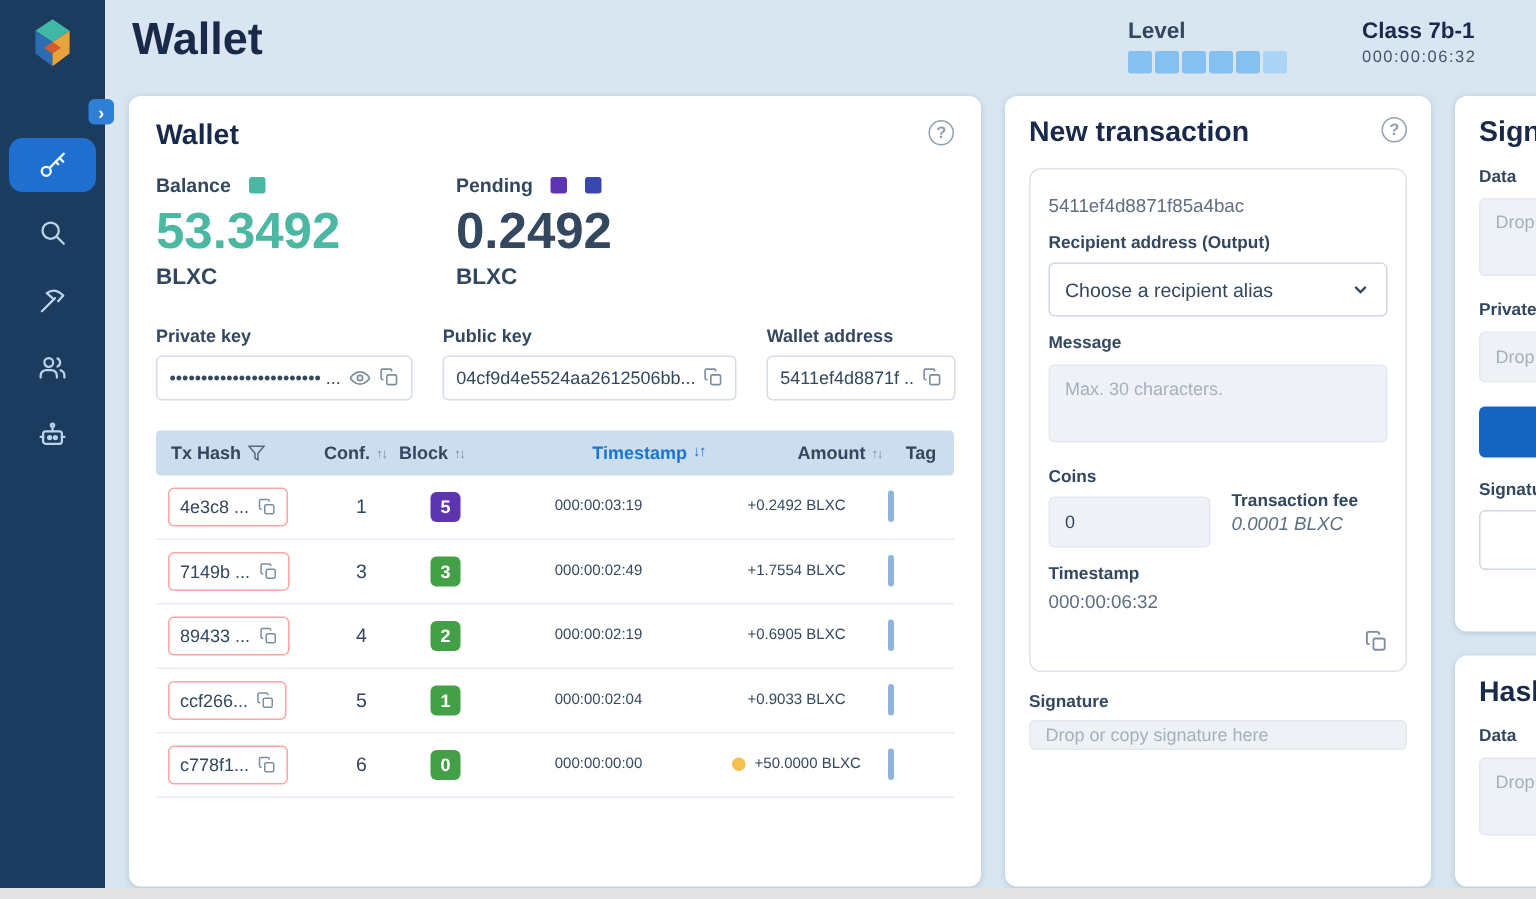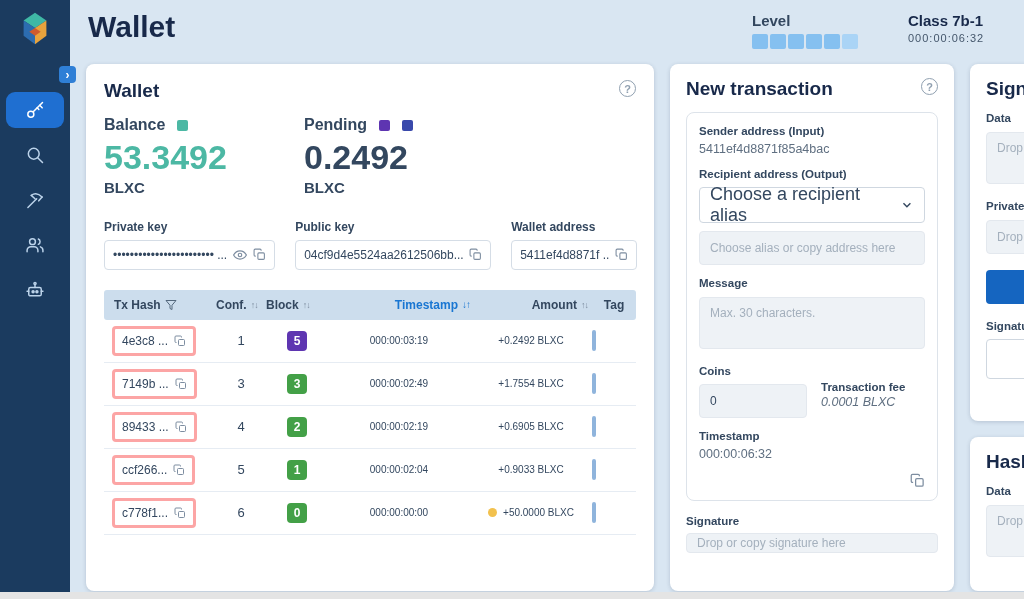--- a/index.html
+++ b/index.html
@@ -42,21 +42,21 @@
   #hash-card   { left:970px; top:437px; width:240px; height:154px; padding:14px 16px; }
 
   .card-title-row { display:flex; justify-content:space-between; align-items:flex-start; }
   .card-title { font-size:19px; font-weight:bold; color:#18294a; }
   .help { width:17px; height:17px; border-radius:50%; border:1.5px solid #90a0b0; color:#90a0b0;
     font-size:11px; font-weight:bold; display:flex; align-items:center; justify-content:center; cursor:pointer; }
 
   
   .balances { display:flex; margin-top:14px; }
   .bal-col { width:200px; }
-  .bal-label { font-size:16px; font-weight:bold; display:flex; align-items:center; gap:12px; }
+  .bal-label { font-size:13px; font-weight:bold; display:flex; align-items:center; gap:12px; }
   .sq { width:11px; height:11px; border-radius:2px; display:inline-block; }
   .sq.teal { background:#4cb8a4; } .sq.purple { background:#5e35b1; } .sq.indigo { background:#3949ab; }
   .bal-value { font-size:34px; font-weight:bold; margin-top:6px; line-height:1.05; }
   .bal-value.teal { color:#4cb8a4; } .bal-value.navy { color:#33475f; }
   .bal-unit { font-size:15px; font-weight:bold; margin-top:3px; color:#33475f; }
 
   
   .fields { display:flex; gap:20px; margin-top:24px; }
   .fw1 { width:180px; } .fw2 { width:196px; } .fw3 { width:126px; }
   .field-label { font-size:12px; font-weight:bold; margin-bottom:6px; }
@@ -69,38 +69,38 @@
   .tx-table { margin-top:20px; }
   .tx-head, .tx-row { display:grid; grid-template-columns:112px 50px 62px 146px 118px 44px; align-items:center; }
   .tx-head { background:#ccdded; height:30px; border-radius:3px; color:#33475f; }
   .th { display:flex; align-items:center; gap:4px; font-size:12px; font-weight:bold; cursor:pointer; }
   .th.first { padding-left:10px; }
   .th.center { justify-content:center; }
   .th.right { justify-content:flex-end; padding-right:4px; }
   .sort { font-size:9px; color:#7d8da0; letter-spacing:-1px; }
   .sort.blue { color:#1976d2; font-size:10px; }
   .tx-row { height:43px; border-bottom:1px solid #e6ecf3; }
-  .hash-chip { display:inline-flex; align-items:center; gap:6px; border:3px solid #fca5a5;
+  .hash-chip { display:inline-flex; align-items:center; gap:6px; border:1px solid #fca5a5;
     border-radius:4px; padding:5px 7px; margin-left:8px; font-size:12px; background:#fff; }
   .cell-center { text-align:center; font-size:13px; }
   .badge { width:20px; height:20px; border-radius:4px; color:#fff; font-size:12px; font-weight:bold;
     display:flex; align-items:center; justify-content:center; margin:0 auto; }
   .badge.purple { background:#5e35b1; } .badge.green { background:#43a047; }
   .cell-right { display:flex; justify-content:center; align-items:center; font-size:10px; gap:6px; padding-right:4px; }
   .dot { width:9px; height:9px; border-radius:50%; background:#f2c14e; flex:none; }
   .checkbox { width:18px; height:18px; border:2px solid #8fb4dc; border-radius:4px; margin:0 auto; cursor:pointer; background:#fff; }
 
   
   .panel { border:1px solid #dde3ea; border-radius:8px; padding:12px; margin-top:12px; }
   .f-label { font-size:11.5px; font-weight:bold; color:#33475f; }
   .f-value { font-size:12.5px; color:#5f6f81; margin-top:5px; }
   .mt12 { margin-top:12px; }
   .select { margin-top:7px; height:36px; border:1px solid #cfd7e0; border-radius:4px; background:#fff;
     display:flex; align-items:center; justify-content:space-between; padding:0 10px;
-    font-size:18px; color:#33475f; cursor:pointer; }
+    font-size:13px; color:#33475f; cursor:pointer; }
   .ghost { width:100%; margin-top:8px; height:34px; background:#eef2f6; border:1px solid #e3e8ee;
     border-radius:4px; padding:0 10px; font-size:12px; color:#33475f; font-family:inherit; }
   .ghost::placeholder { color:#a4b0bd; }
   textarea.ghost { height:52px; padding-top:8px; resize:none; }
   .coins-row { display:flex; align-items:flex-start; gap:14px; }
   .coins-input { width:108px; margin-top:7px; }
   .fee-block { padding-top:4px; }
   .copy-row { display:flex; justify-content:flex-end; margin-top:12px; }
 
   
@@ -395,31 +395,29 @@
   </div>
 </div>
 
 <div class="card" id="newtx-card">
   <div class="card-title-row">
     <div class="card-title">New transaction</div>
     <div class="help">?</div>
   </div>
 
   <div class="panel">
-    <div class="f-label">Sender address (Input)</div>
     <div class="f-value">5411ef4d8871f85a4bac</div>
 
     <div class="f-label mt12">Recipient address (Output)</div>
     <div class="select">
       <span>Choose a recipient alias</span>
       <svg width="14" height="14" viewBox="0 0 24 24" fill="none" stroke="#33475f" stroke-width="2.5">
           <polyline points="6 9 12 15 18 9"></polyline>
         </svg>
     </div>
-    <input class="ghost" placeholder="Choose alias or copy address here" style="">
 
     <div class="f-label mt12">Message</div>
     <textarea class="ghost" placeholder="Max. 30 characters." style=""></textarea>
 
     <div class="f-label mt12">Coins</div>
     <div class="coins-row">
       <input class="ghost coins-input" value="0" style="">
       <div class="fee-block">
         <div class="f-label">Transaction fee</div>
         <div class="f-value" style="margin-top:2px;font-style:italic;">0.0001 BLXC</div>

